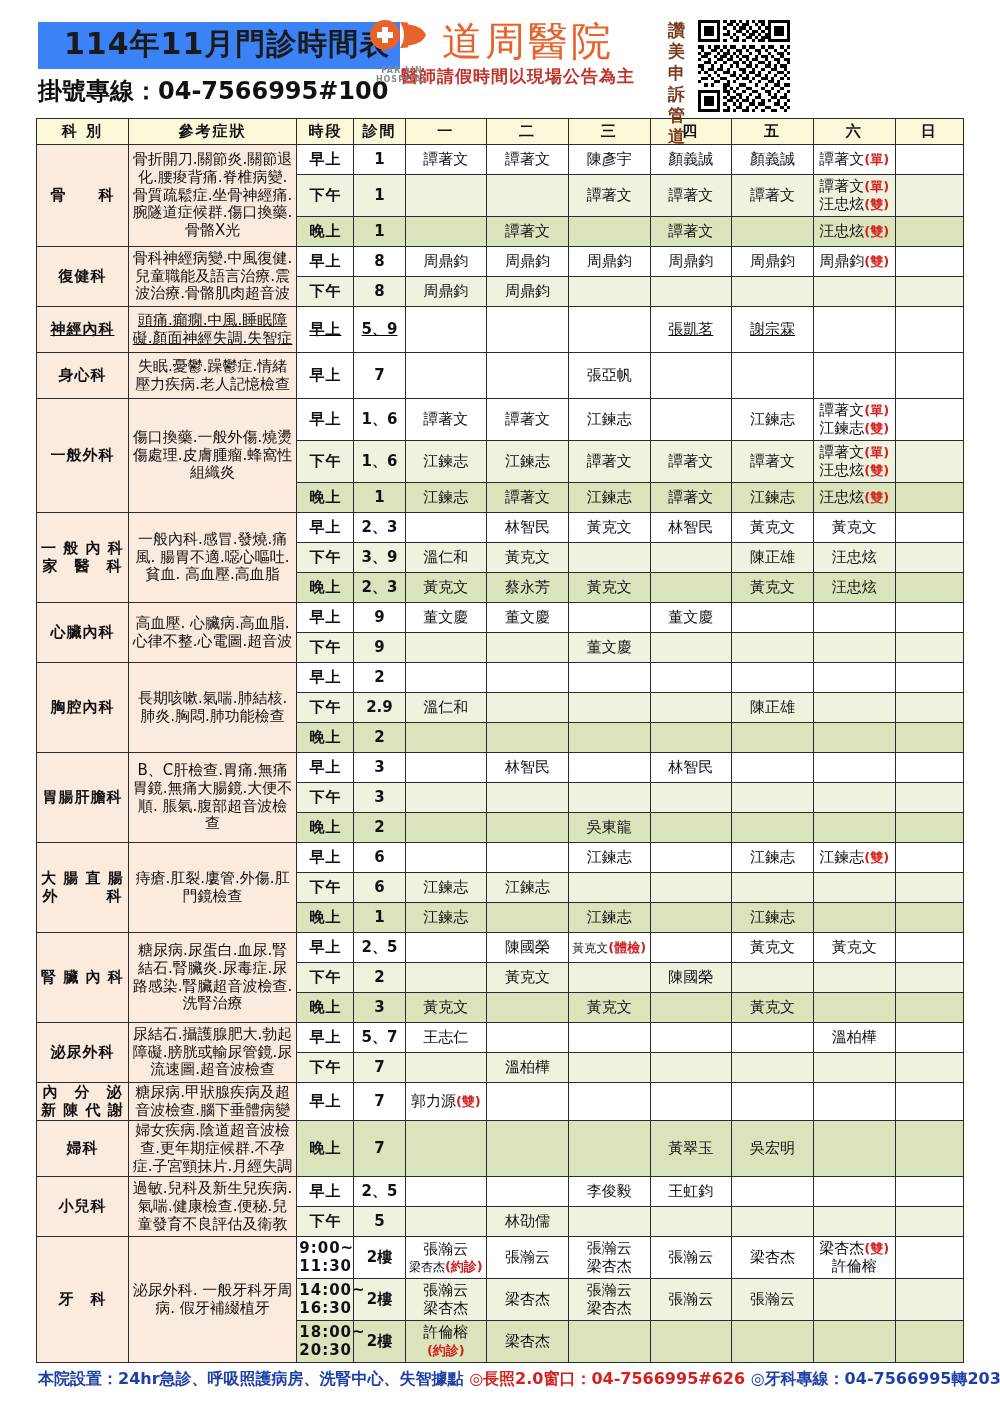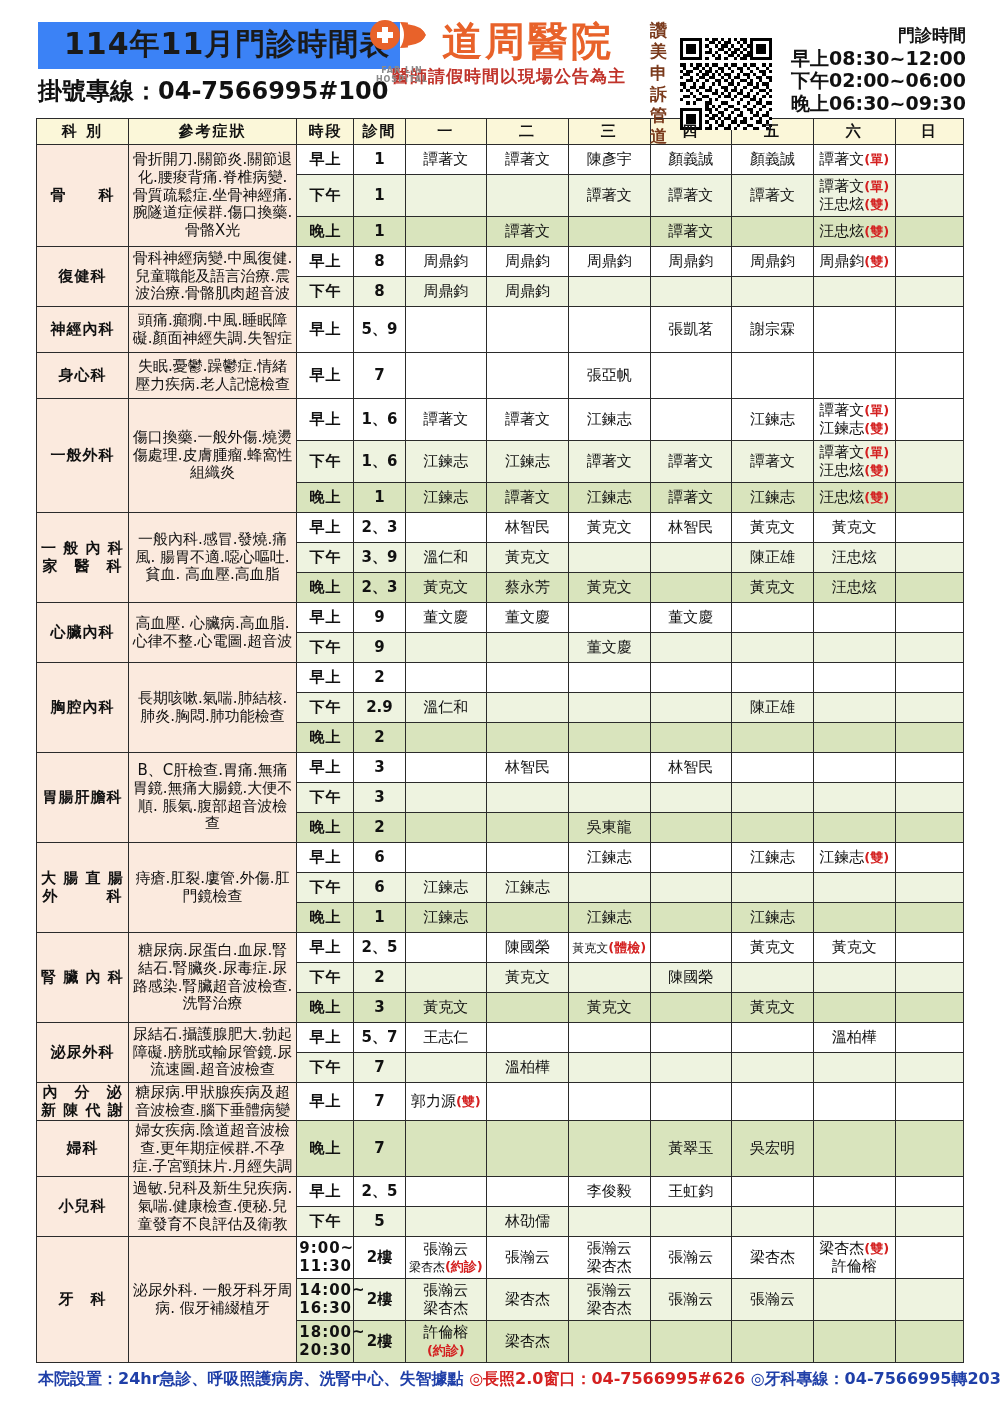--- a/index.html
+++ b/index.html
@@ -49,32 +49,32 @@
     padding-top: 4px;
     text-align: center;
   }
   .logo-row { display: flex; align-items: center; justify-content: flex-start; }
   .logo-mark { position: relative; width: 68px; height: 46px; flex: 0 0 68px; }
   .logo-sub {
     font-size: 8px; font-weight: bold; color: #8a8a8a;
     letter-spacing: 1px; margin-top: -2px; text-align: center;
   }
   .brand {
-    font-size: 40px; font-weight: bold; color: #e8622a;
+    font-size: 40px; font-weight: normal; color: #e8622a;
     letter-spacing: 3px; line-height: 1; margin-left: 6px;
     font-family: "DejaVu Serif", "Liberation Serif", serif;
   }
   .sub1, .sub2 {
     font-family: "DejaVu Serif", "Liberation Serif", serif;
     font-weight: bold; letter-spacing: 1px; white-space: nowrap;
   }
   .sub1 { font-size: 17px; color: #2a3ea0; margin-top: 3px; }
   .sub2 { font-size: 17px; color: #c0332a; margin-top: 1px; text-align: center; }
 
-  .hdr-qr { width: 150px; display: flex; align-items: center; padding-top: 6px; gap: 8px; }
+  .hdr-qr { width: 150px; display: flex; align-items: flex-start; padding-top: 6px; gap: 8px; }
   .qr-label {
     font-size: 17px; font-weight: bold; color: #7a3a1c;
     line-height: 1.25; writing-mode: horizontal-tb; width: 22px;
     font-family: "DejaVu Serif", "Liberation Serif", serif;
   }
   .qr-box { width: 92px; height: 92px; }
 
   .hdr-right { flex: 1; padding-top: 10px; text-align: right; padding-right: 4px; }
   .oh-title { font-size: 17px; font-weight: bold; color: #111; }
   .oh-line { font-size: 19px; font-weight: bold; color: #111; line-height: 1.18; white-space: nowrap; }
@@ -421,26 +421,20 @@
               <rect x="14" y="28" width="2" height="1"></rect>
               <rect x="17" y="28" width="1" height="1"></rect>
               <rect x="20" y="28" width="1" height="1"></rect>
               <rect x="23" y="28" width="2" height="1"></rect>
               <rect x="27" y="28" width="1" height="1"></rect>
           </g>
         </svg>
       </div>
     </div>
 
-    <div class="hdr-right">
-      <div class="oh-title">門診時間</div>
-      <div class="oh-line">早上08:30~12:00</div>
-      <div class="oh-line">下午02:00~06:00</div>
-      <div class="oh-line">晚上06:30~09:30</div>
-    </div>
   </div>
 
   <table class="sched">
     <colgroup>
       <col class="c-dept">
         <col class="c-sym">
         <col class="c-slot">
         <col class="c-room">
       <col class="c-day">
         <col class="c-day">
@@ -575,21 +569,21 @@
           </td>
           <td>
             <div class="">周鼎鈞</div>
           </td>
           <td></td>
           <td></td>
           <td></td>
           <td></td>
           <td></td>
         </tr>
-        <tr class="am" style="height: 46px;">
+        <tr class="am" style="height: 46px; text-decoration: underline;">
           <td class="dept" rowspan="1">
             <div>神經內科</div>
           </td>
           <td class="sym" rowspan="1">頭痛.癲癇.中風.睡眠障礙.顏面神經失調.失智症</td>
           <td class="slot">
             <div>早上</div>
           </td>
           <td class="room">5、9</td>
           <td></td>
           <td></td>

